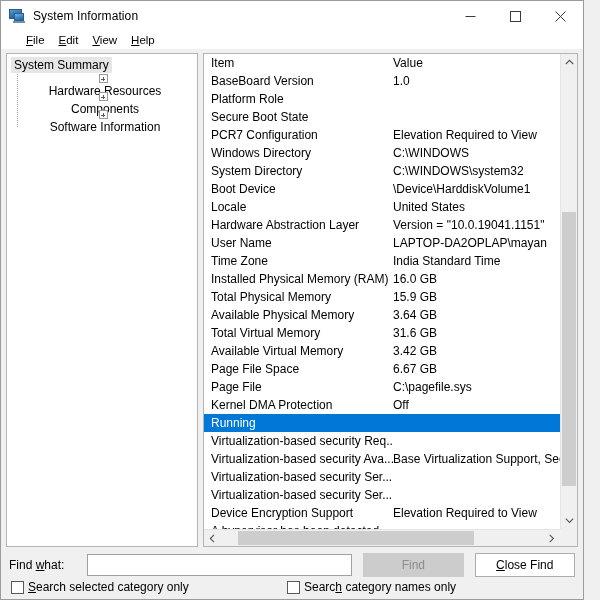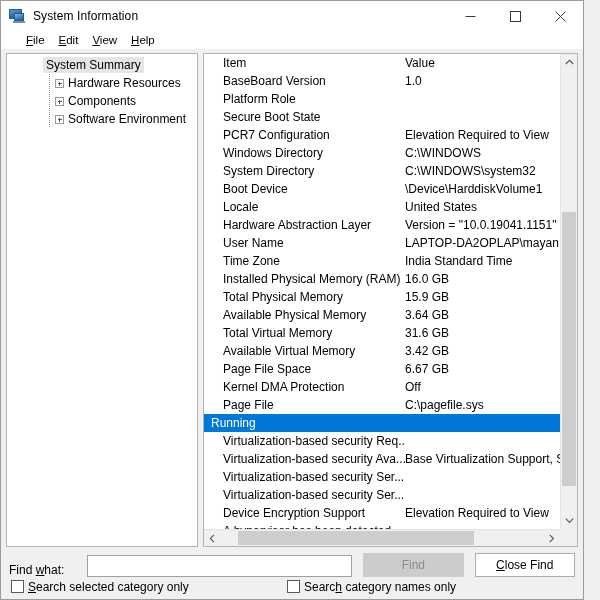--- a/index.html
+++ b/index.html
@@ -120,27 +120,26 @@
     padding-top: 2px;
   }
   .tree-row {
     height: 18px;
     display: flex;
     align-items: center;
     font-size: 12px;
     padding-left: 4px;
     white-space: nowrap;
     position: relative;
-    margin-left: 32px;
   }
   .tree-row.root .tree-label {
     background: #e6e6e6;
     padding: 0 3px;
   }
-  .tree-row.child { padding-left: 16px; }
+  .tree-row.child { padding-left: 6px; flex-direction: column; }
   .expander {
     width: 9px;
     height: 9px;
     border: 1px solid #9a9a9a;
     background: #fdfdfd;
     box-sizing: border-box;
     position: relative;
     margin-right: 4px;
     flex: 0 0 auto;
   }
@@ -192,21 +191,20 @@
     font-size: 12px;
     white-space: nowrap;
     padding-left: 7px;
     box-sizing: border-box;
   }
   .row .col-item {
     width: 182px;
     min-width: 182px;
     overflow: hidden;
     text-overflow: clip;
-    margin-left: 12px;
   }
   .row .col-value {
     flex: 1 1 auto;
     overflow: hidden;
   }
   .row.selected {
     background: #0078d7;
     color: #ffffff;
   }
   
@@ -281,21 +279,21 @@
     position: relative;
     padding: 0 5px;
     box-sizing: border-box;
   }
   .find-row {
     position: absolute;
     left: 8px; right: 8px;
     top: 6px;
     height: 24px;
     display: flex;
-    align-items: flex-end;
+    align-items: center;
   }
   .find-label {
     font-size: 12px;
     width: 78px;
     min-width: 78px;
   }
   .find-input {
     width: 290px;
     height: 22px;
     background: #ffffff;
@@ -332,21 +330,21 @@
   }
   .checks-row {
     position: absolute;
     left: 8px; right: 8px;
     top: 33px;
     height: 18px;
   }
   .chk-wrap {
     position: absolute;
     display: flex;
-    align-items: flex-start;
+    align-items: center;
     font-size: 12px;
     white-space: nowrap;
   }
   .chk-wrap.first { left: 2px; }
   .chk-wrap.second { left: 278px; }
   .chkbox {
     width: 13px;
     height: 13px;
     background: #ffffff;
     border: 1px solid #5a5a5a;
@@ -407,21 +405,21 @@
           <span class="tree-label">Hardware Resources</span>
         </div>
         <div class="tree-row child">
           <span class="vline"></span>
           <span class="expander"></span>
           <span class="tree-label">Components</span>
         </div>
         <div class="tree-row child">
           <span class="vline"></span>
           <span class="expander"></span>
-          <span class="tree-label">Software Environment</span>
+          <span class="tree-label">Software Information</span>
         </div>
       </div>
 
     <div class="list-pane">
       <div class="list-inner">
         <div class="rows-area" id="rows-area">
             <div class="row">
               <div class="col-item">Item</div>
               <div class="col-value">Value</div>
             </div>
@@ -485,26 +483,26 @@
             </div>
             <div class="row">
               <div class="col-item">Available Virtual Memory</div>
               <div class="col-value">3.42 GB</div>
             </div>
             <div class="row">
               <div class="col-item">Page File Space</div>
               <div class="col-value">6.67 GB</div>
             </div>
             <div class="row">
+              <div class="col-item">Page File</div>
+              <div class="col-value">C:\pagefile.sys</div>
+            </div>
+            <div class="row">
               <div class="col-item">Kernel DMA Protection</div>
               <div class="col-value">Off</div>
-            </div>
-            <div class="row">
-              <div class="col-item">Page File</div>
-              <div class="col-value">C:\pagefile.sys</div>
             </div>
             <div class="row selected">
               <div class="col-value">Running</div>
             </div>
             <div class="row">
               <div class="col-item">Virtualization-based security Req...</div>
               <div class="col-value"></div>
             </div>
             <div class="row">
               <div class="col-item">Virtualization-based security Ava...</div>

